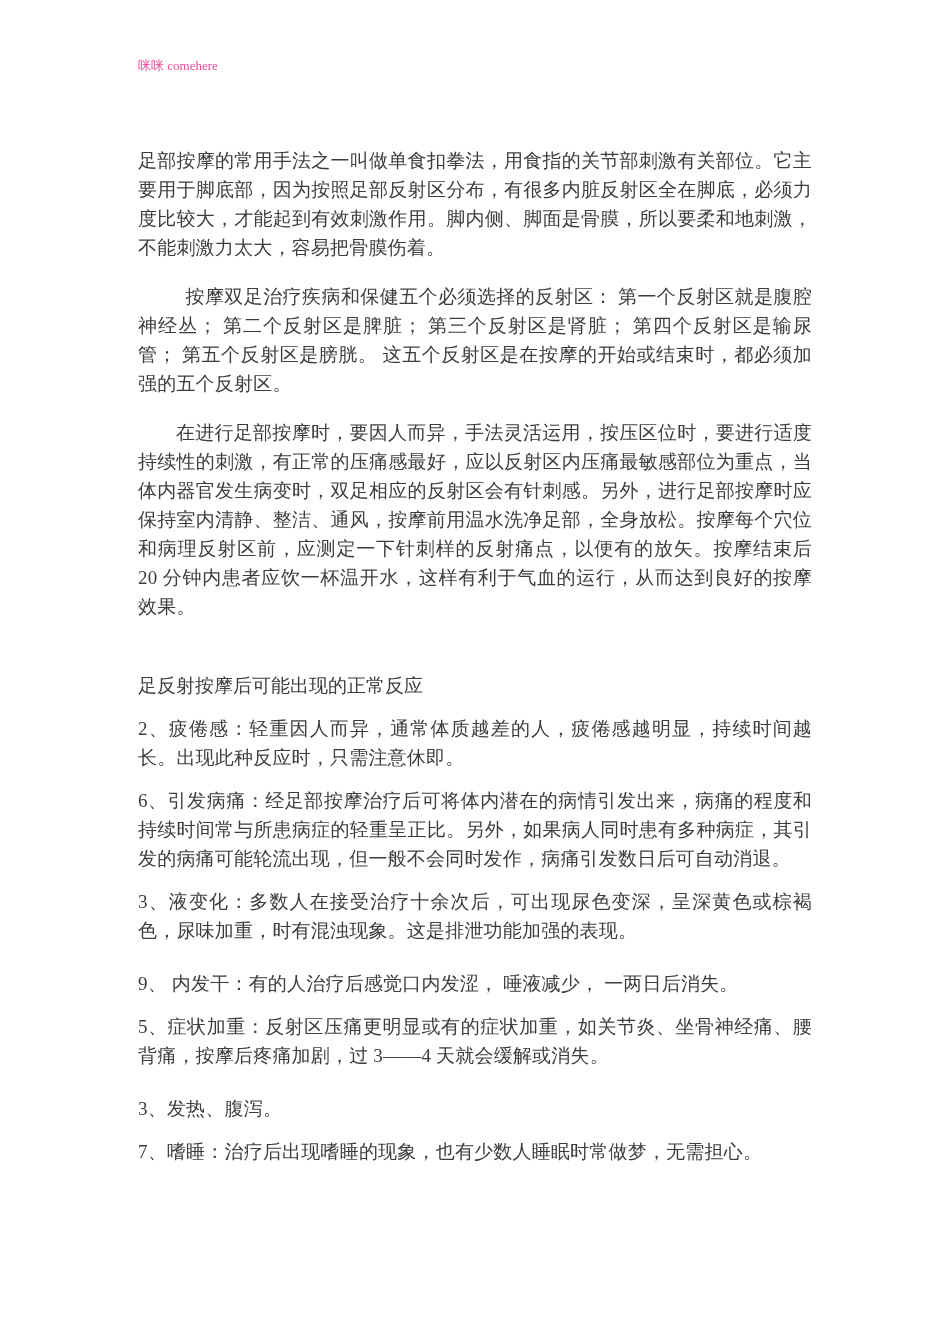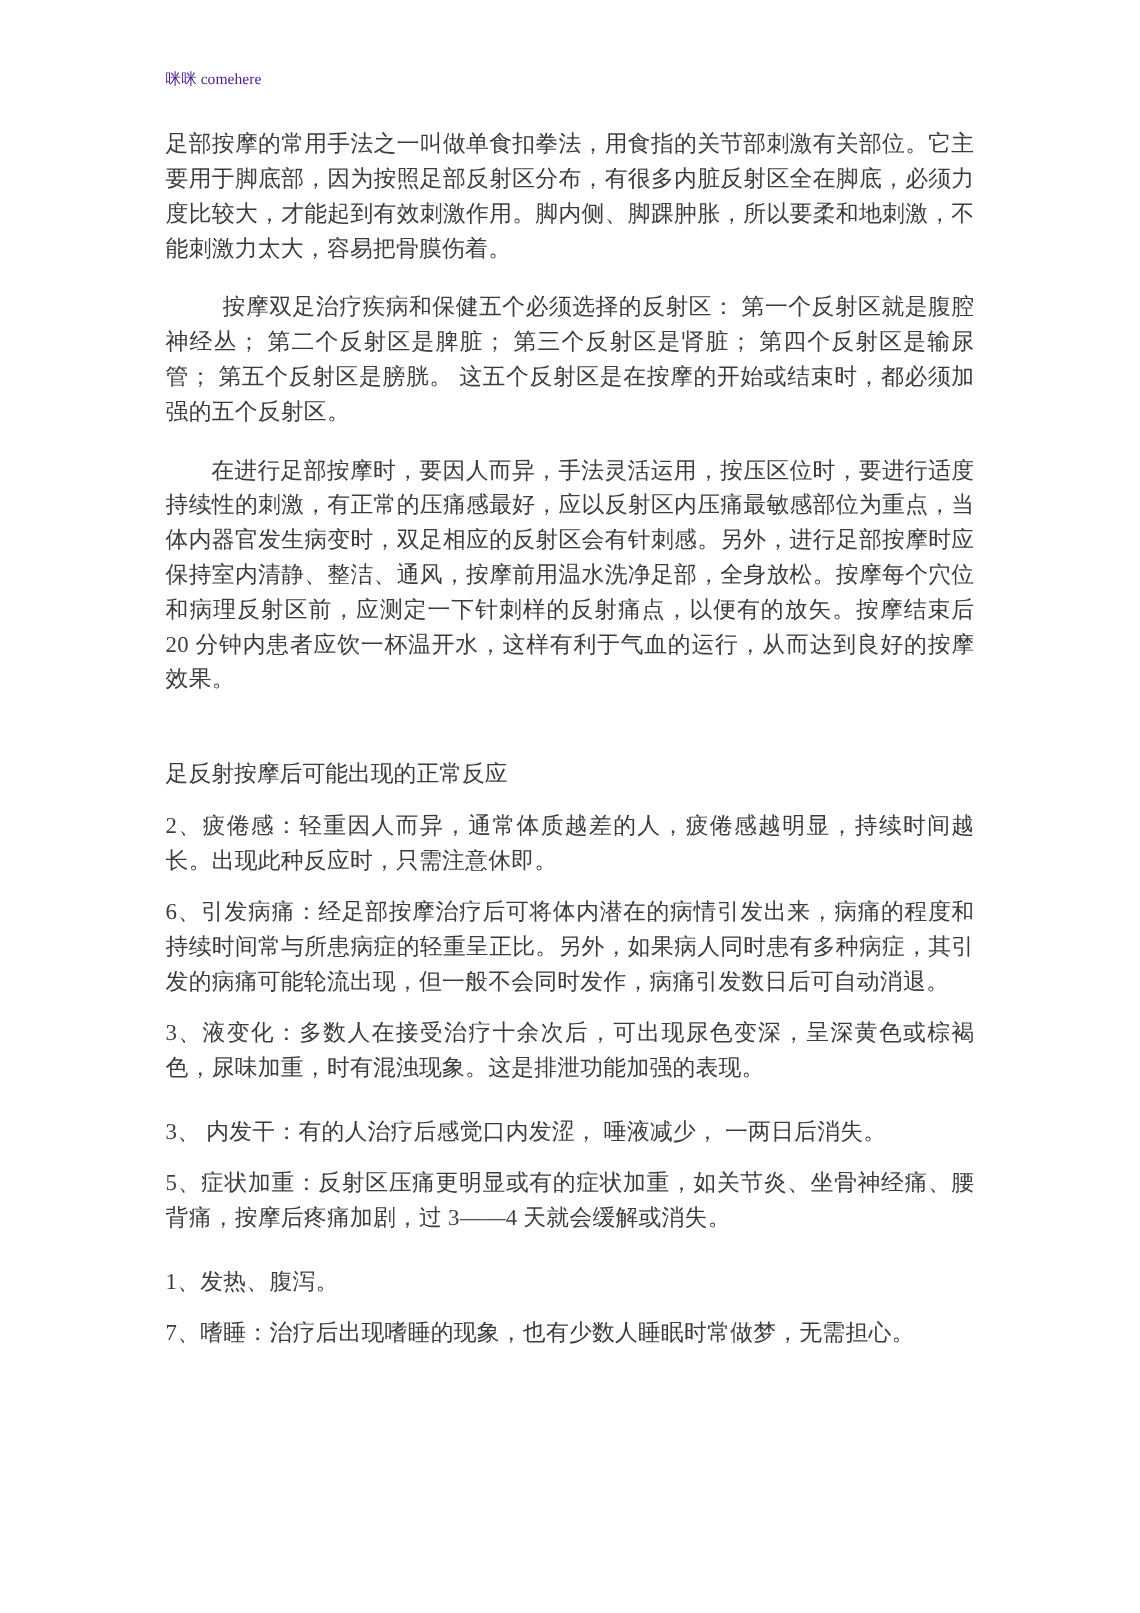--- a/index.html
+++ b/index.html
@@ -16,22 +16,22 @@
     box-sizing: border-box;
     padding: 58px 138px 60px 138px;
     color: #3c3c3c;
     font-family: "Liberation Serif", "DejaVu Serif", serif;
     font-size: 19px;
     line-height: 29px;
   }
   .doc-header {
     font-size: 13px;
     line-height: 16px;
-    color: #4c1d95;
-    margin-bottom: 32px;
+    color: #ec4899;
+    margin-bottom: 72px;
   }
   p.para {
     margin: 0 0 20px 0;
     text-align: justify;
     letter-spacing: 0.2px;
   }
   p.para.indent-25 { text-indent: 2.5em; }
   p.para.indent-2  { text-indent: 2em; }
   .heading {
     font-size: 19px;
@@ -45,36 +45,36 @@
   }
   p.item.gap-before { margin-top: 24px; }
 </style>
 </head>
 <body>
 
 <div class="page">
 
   <div class="doc-header">咪咪 comehere</div>
 
-  <p class="para">足部按摩的常用手法之一叫做单食扣拳法，用食指的关节部刺激有关部位。它主要用于脚底部，因为按照足部反射区分布，有很多内脏反射区全在脚底，必须力度比较大，才能起到有效刺激作用。脚内侧、脚踝肿胀，所以要柔和地刺激，不能刺激力太大，容易把骨膜伤着。</p>
+  <p class="para">足部按摩的常用手法之一叫做单食扣拳法，用食指的关节部刺激有关部位。它主要用于脚底部，因为按照足部反射区分布，有很多内脏反射区全在脚底，必须力度比较大，才能起到有效刺激作用。脚内侧、脚面是骨膜，所以要柔和地刺激，不能刺激力太大，容易把骨膜伤着。</p>
 
   <p class="para indent-25">按摩双足治疗疾病和保健五个必须选择的反射区： 第一个反射区就是腹腔神经丛； 第二个反射区是脾脏； 第三个反射区是肾脏； 第四个反射区是输尿管； 第五个反射区是膀胱。 这五个反射区是在按摩的开始或结束时，都必须加强的五个反射区。</p>
 
   <p class="para indent-2">在进行足部按摩时，要因人而异，手法灵活运用，按压区位时，要进行适度持续性的刺激，有正常的压痛感最好，应以反射区内压痛最敏感部位为重点，当体内器官发生病变时，双足相应的反射区会有针刺感。另外，进行足部按摩时应保持室内清静、整洁、通风，按摩前用温水洗净足部，全身放松。按摩每个穴位和病理反射区前，应测定一下针刺样的反射痛点，以便有的放矢。按摩结束后 20 分钟内患者应饮一杯温开水，这样有利于气血的运行，从而达到良好的按摩效果。</p>
 
   <h3 class="heading">足反射按摩后可能出现的正常反应</h3>
 
   <p class="item">2、疲倦感：轻重因人而异，通常体质越差的人，疲倦感越明显，持续时间越长。出现此种反应时，只需注意休即。</p>
 
   <p class="item">6、引发病痛：经足部按摩治疗后可将体内潜在的病情引发出来，病痛的程度和持续时间常与所患病症的轻重呈正比。另外，如果病人同时患有多种病症，其引发的病痛可能轮流出现，但一般不会同时发作，病痛引发数日后可自动消退。</p>
 
   <p class="item">3、液变化：多数人在接受治疗十余次后，可出现尿色变深，呈深黄色或棕褐色，尿味加重，时有混浊现象。这是排泄功能加强的表现。</p>
 
-  <p class="item gap-before">3、 内发干：有的人治疗后感觉口内发涩， 唾液减少， 一两日后消失。</p>
+  <p class="item gap-before">9、 内发干：有的人治疗后感觉口内发涩， 唾液减少， 一两日后消失。</p>
 
   <p class="item">5、症状加重：反射区压痛更明显或有的症状加重，如关节炎、坐骨神经痛、腰背痛，按摩后疼痛加剧，过 3——4 天就会缓解或消失。</p>
 
-  <p class="item gap-before">1、发热、腹泻。</p>
+  <p class="item gap-before">3、发热、腹泻。</p>
 
   <p class="item">7、嗜睡：治疗后出现嗜睡的现象，也有少数人睡眠时常做梦，无需担心。</p>
 
 
 </div>
 
 </body></html>

